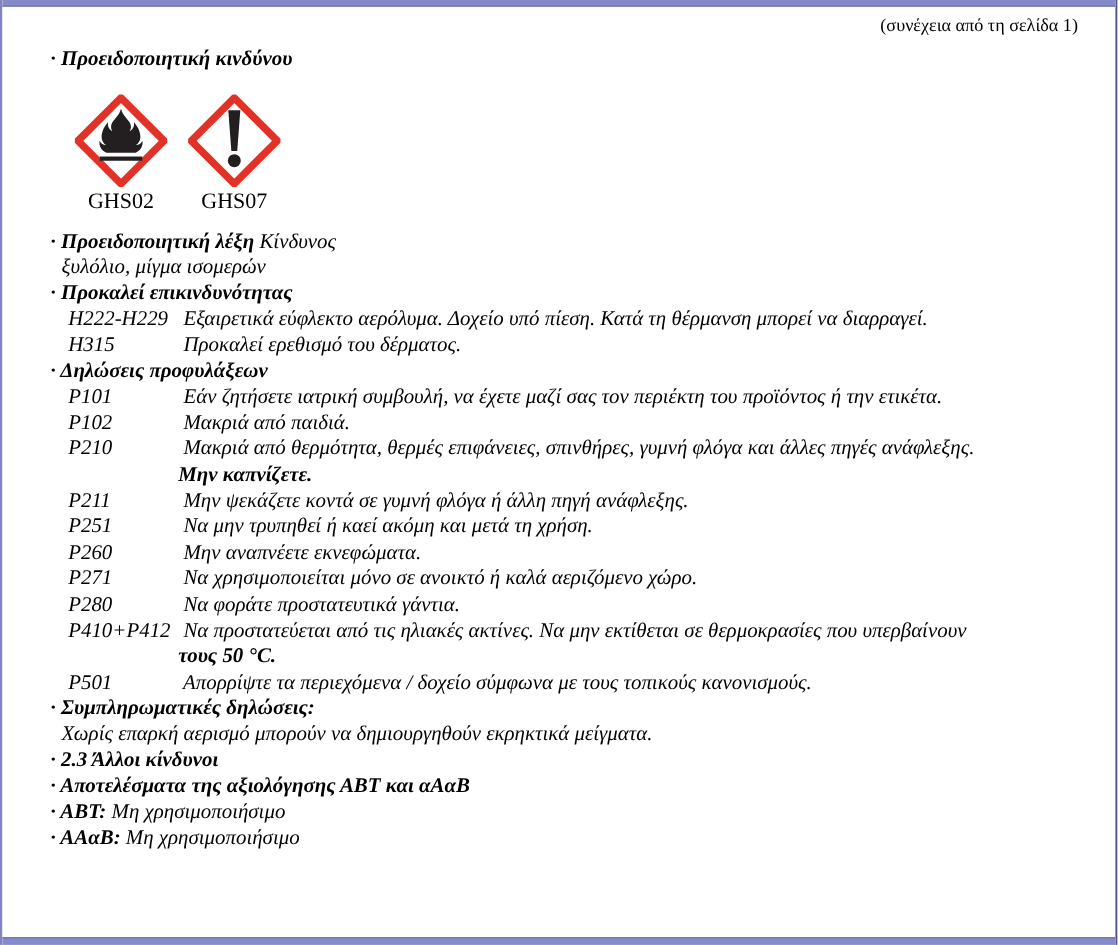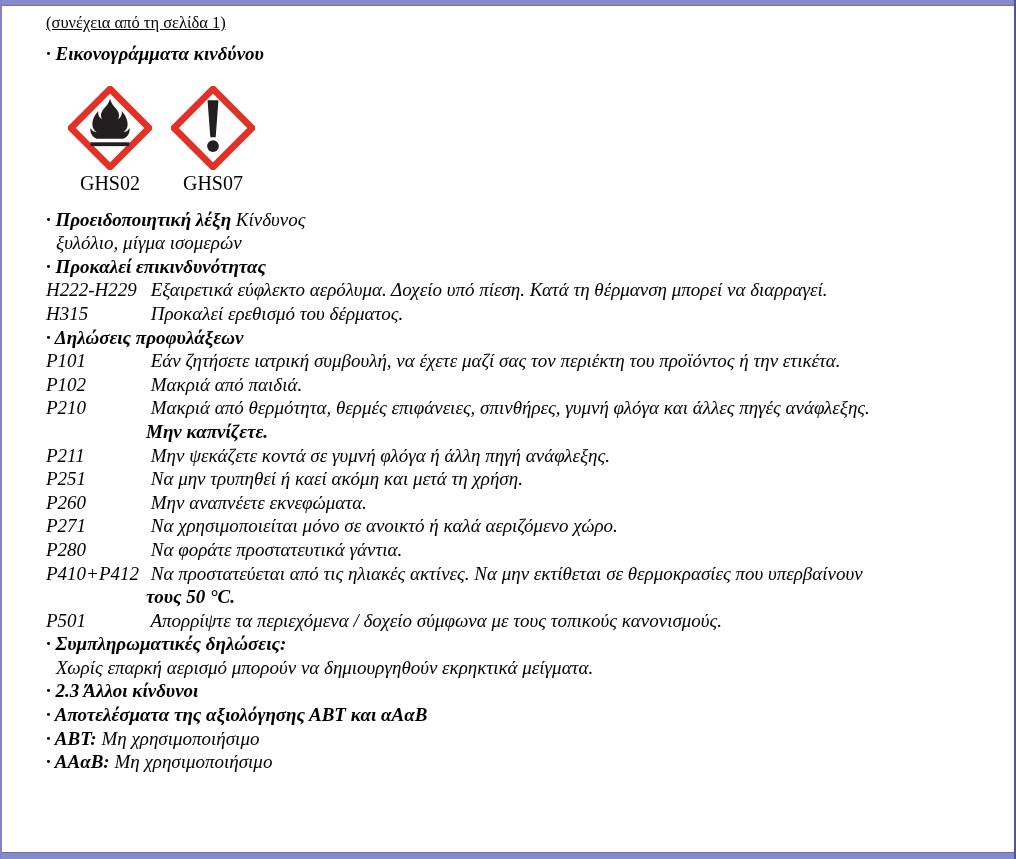--- a/index.html
+++ b/index.html
@@ -9,45 +9,45 @@
     border-left:2px solid #8184c0; border-right:2px solid #53568e;
     background:#fff; overflow:hidden;
   }
   .band { position:absolute; left:0; right:0; background:#868ac8; z-index:3; }
   .band-top { top:0; height:5px; border-bottom:1px solid #6b6fae; }
   .band-bottom { bottom:0; height:6px; border-top:1px solid #6b6fae; }
   .content {
     position:absolute; top:10px; left:0; right:0; bottom:6px;
     padding:2px 34px 0 44px; font-size:19px; line-height:23.6px; font-style:italic;
   }
-  .header-note { text-align:left; font-size:16.5px; font-style:normal; line-height:22px;text-decoration:underline; }
+  .header-note { text-align:right; font-size:16.5px; font-style:normal; line-height:22px; }
   .h { font-weight:bold; font-style:italic; }
   .plain { margin-left:10px;font-family:Liberation Serif, serif; }
   .mt8  { margin-top:8px; }
   .mt10 { margin-top:10px; }
   .mt14 { margin-top:14px; }
   .picto-row { display:flex; gap:11px; margin-top:20px; margin-left:18px; }
   .picto { width:92px; text-align:center; }
   .picto svg { display:block; margin:0 auto; }
   .picto-label { font-style:normal; font-size:20px; line-height:22px; margin-top:2px; }
-  .stmt { margin-left:0; padding-left:100px; text-indent:-100px; }
+  .stmt { margin-left:16px; padding-left:100px; text-indent:-100px; }
   .code { display:inline-block; min-width:100px; text-indent:0; }
   .l2 { display:block; text-indent:0;font-weight:bold; }
 </style>
 </head>
 <body>
 
 <div class="page">
   <div class="band band-top"></div>
 
   <div class="content">
 
     <div class="header-note">(συνέχεια από τη σελίδα 1)</div>
 
-    <div class="h mt8">· Εικονογράμματα κινδύνου</div>
+    <div class="h mt8">· Προειδοποιητική κινδύνου</div>
 
     <div class="picto-row">
       <div class="picto">
         <svg width="84" height="84" viewBox="0 0 100 100">
           <path d="M50 3.5 L96.5 50 L50 96.5 L3.5 50 Z" fill="#ffffff" stroke="#e23228" stroke-width="8" stroke-linejoin="miter"></path>
           <path fill="#231f20" d="M50 15
             C51.5 22 56 25 59 29.5 C61 32.5 61.5 36.5 59.5 39.5
             C63 37.5 64.8 33.8 64 29.8
             C68 34 71 39.8 71 45.8 C71 49.8 69 52.8 66 54.8
             C69.2 54.8 72 52.8 73.2 50

